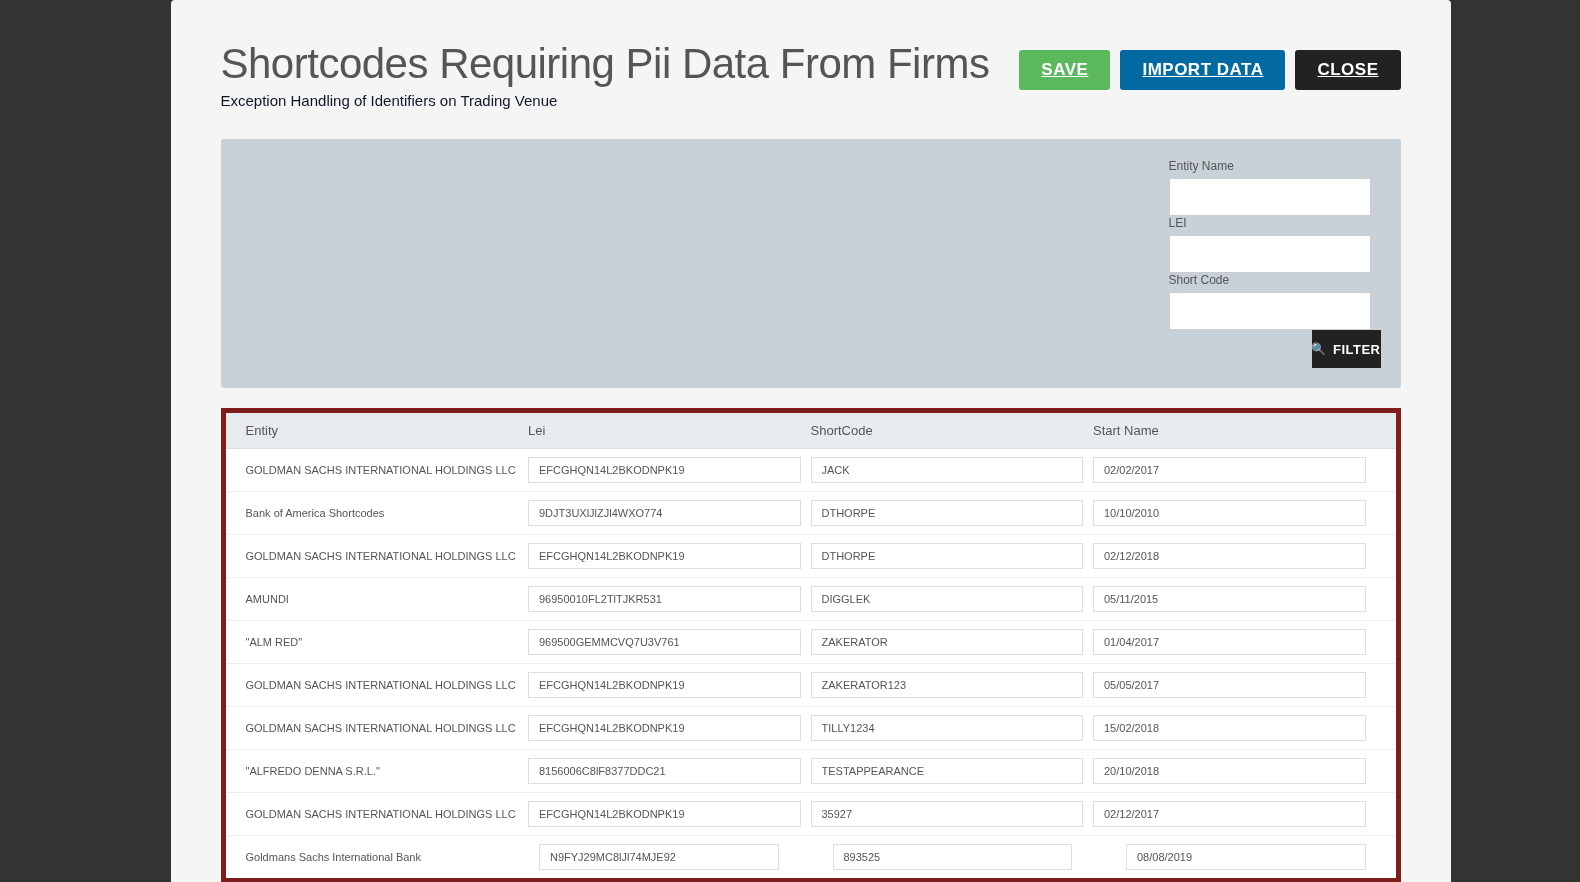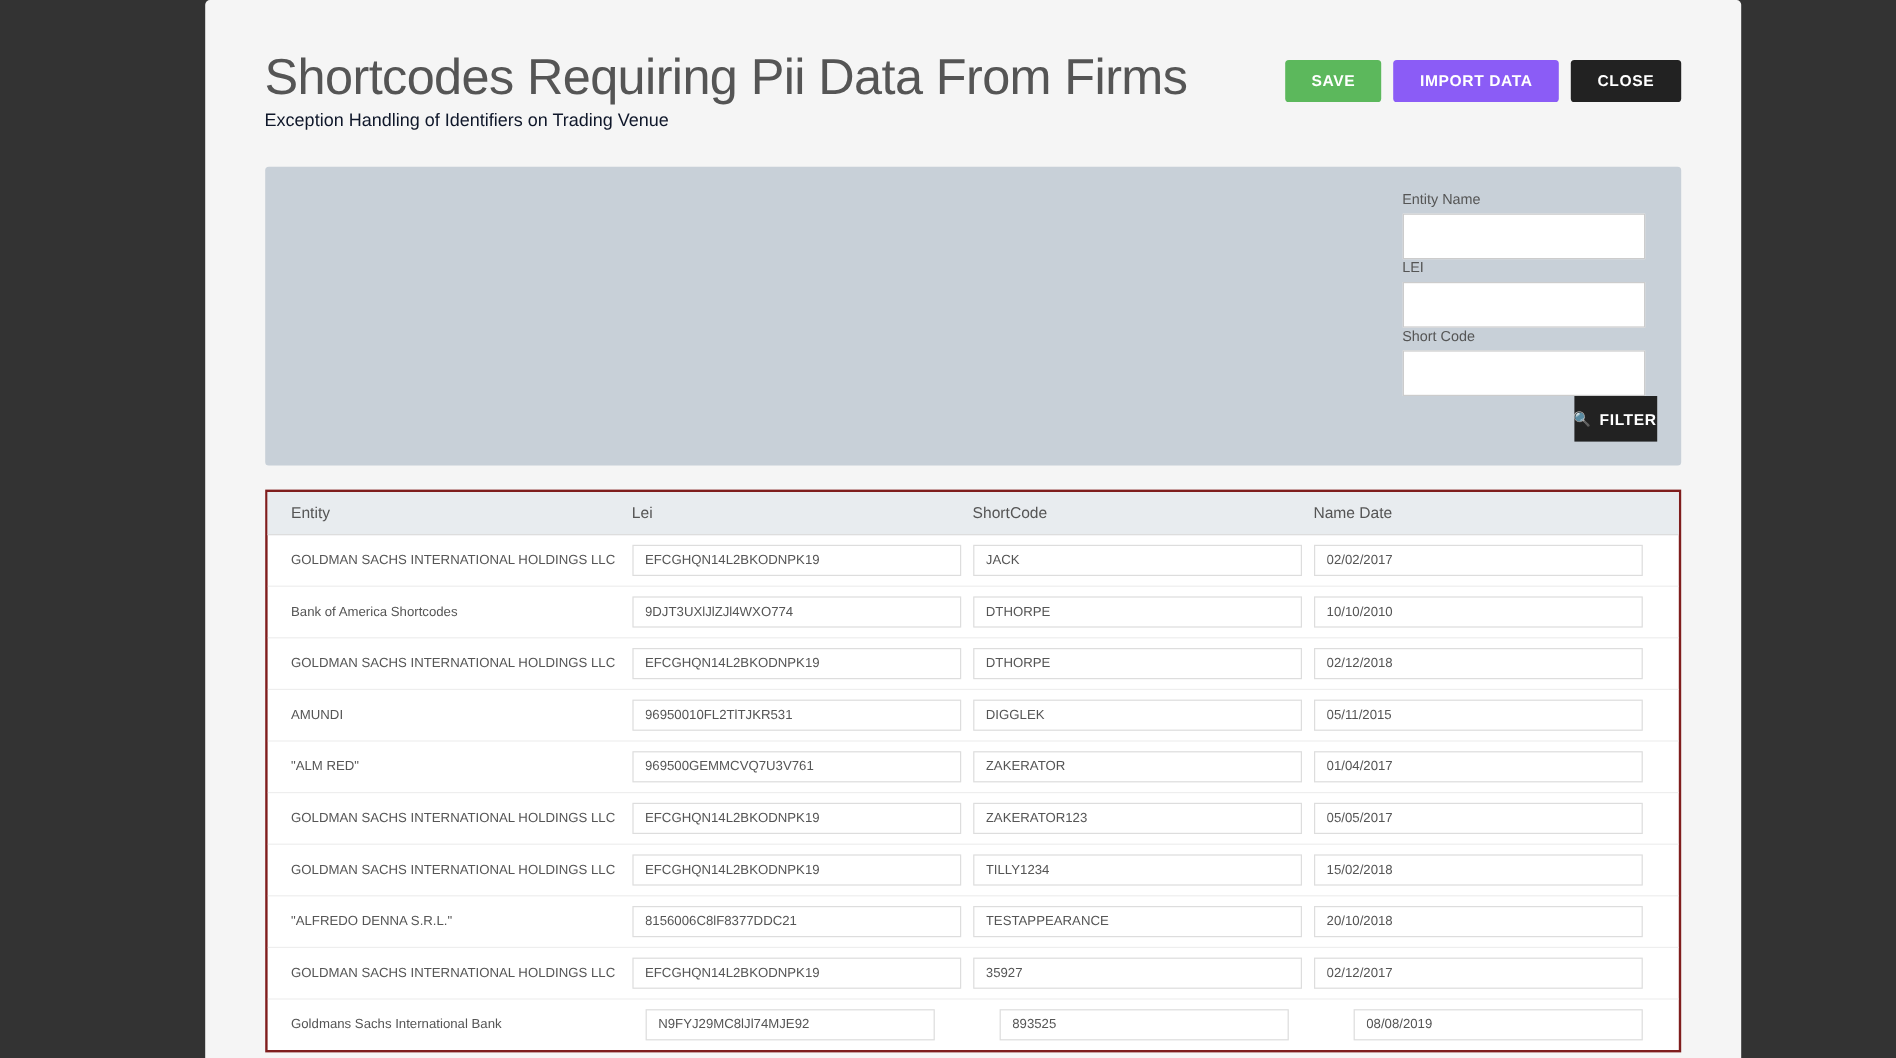--- a/index.html
+++ b/index.html
@@ -39,31 +39,32 @@
     }
     .header-buttons {
       display: flex;
       gap: 10px;
       margin-top: 10px;
     }
     .btn {
       padding: 10px 22px;
       border: none;
       border-radius: 3px;
-      font-size: 13px;
+      font-size: 17px;
       font-weight: bold;
       cursor: pointer;
       letter-spacing: 0.5px;
+      text-decoration: underline;
     }
     .btn-save {
       background: #5cb85c;
       color: white;
     }
     .btn-import {
-      background: #8b5cf6;
+      background: #0369a1;
       color: white;
     }
     .btn-close {
       background: #222;
       color: white;
     }
     .filter-section {
       background: #c8d0d8;
       padding: 20px 20px 20px 20px;
       border-radius: 3px;
@@ -110,21 +111,21 @@
       align-items: center;
       justify-content: center;
       gap: 6px;
       letter-spacing: 0.5px;
     }
     .search-icon {
       font-size: 12px;
     }
     .table-container {
       background: white;
-      border: 2px solid #7f1d1d;
+      border: 5px solid #7f1d1d;
     }
     .table-header {
       display: grid;
       grid-template-columns: 1fr 1fr 1fr 1fr;
       background: #e8ecef;
       padding: 10px 20px;
       border-bottom: 1px solid #ddd;
     }
     .table-header-cell {
       font-size: 13px;
@@ -211,21 +212,21 @@
         </button>
       </div>
     </div>
   </div>
 
   <div class="table-container">
     <div class="table-header">
       <div class="table-header-cell">Entity</div>
       <div class="table-header-cell">Lei</div>
       <div class="table-header-cell">ShortCode</div>
-      <div class="table-header-cell">Name Date</div>
+      <div class="table-header-cell">Start Name</div>
     </div>
     <div class="table-body" id="table-body">
     <div class="table-row">
           <div class="cell-entity">GOLDMAN SACHS INTERNATIONAL HOLDINGS LLC</div>
           <div class="cell-input"><input type="text" value="EFCGHQN14L2BKODNPK19" style=""></div>
           <div class="cell-input"><input type="text" value="JACK" style=""></div>
           <div class="cell-input"><input type="text" value="02/02/2017" style=""></div>
         </div>
         <div class="table-row">
           <div class="cell-entity">Bank of America Shortcodes</div>

